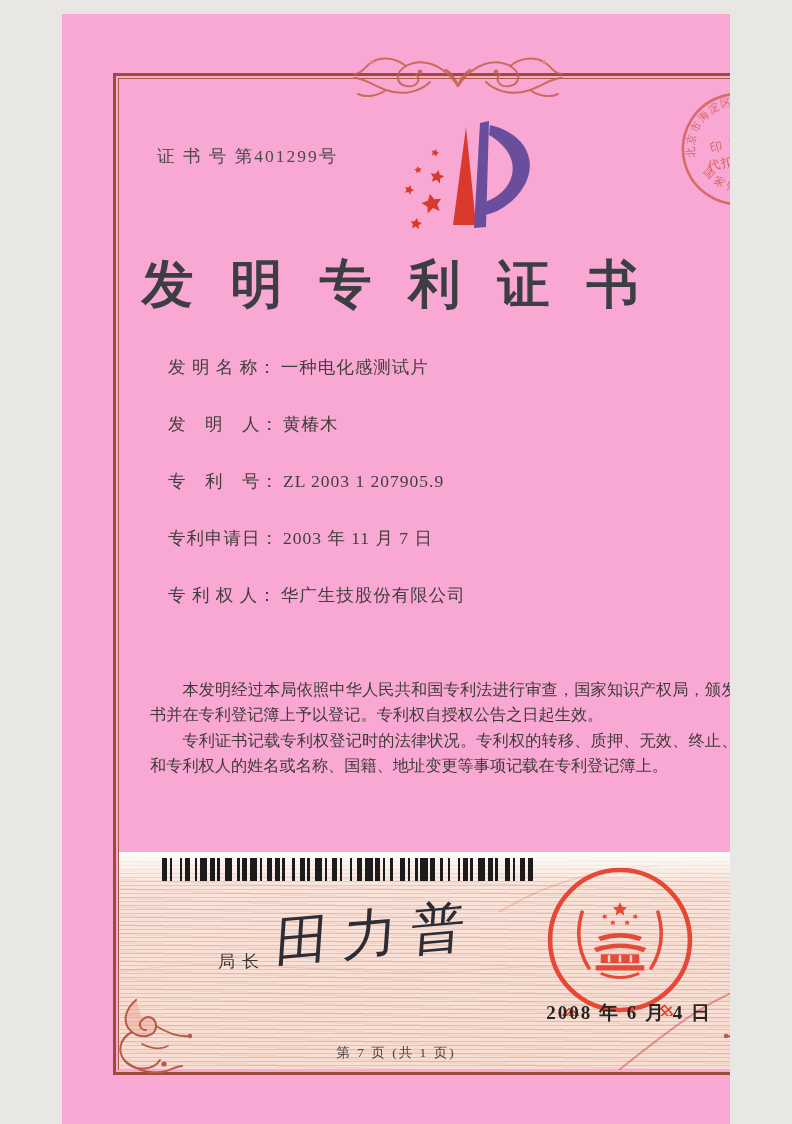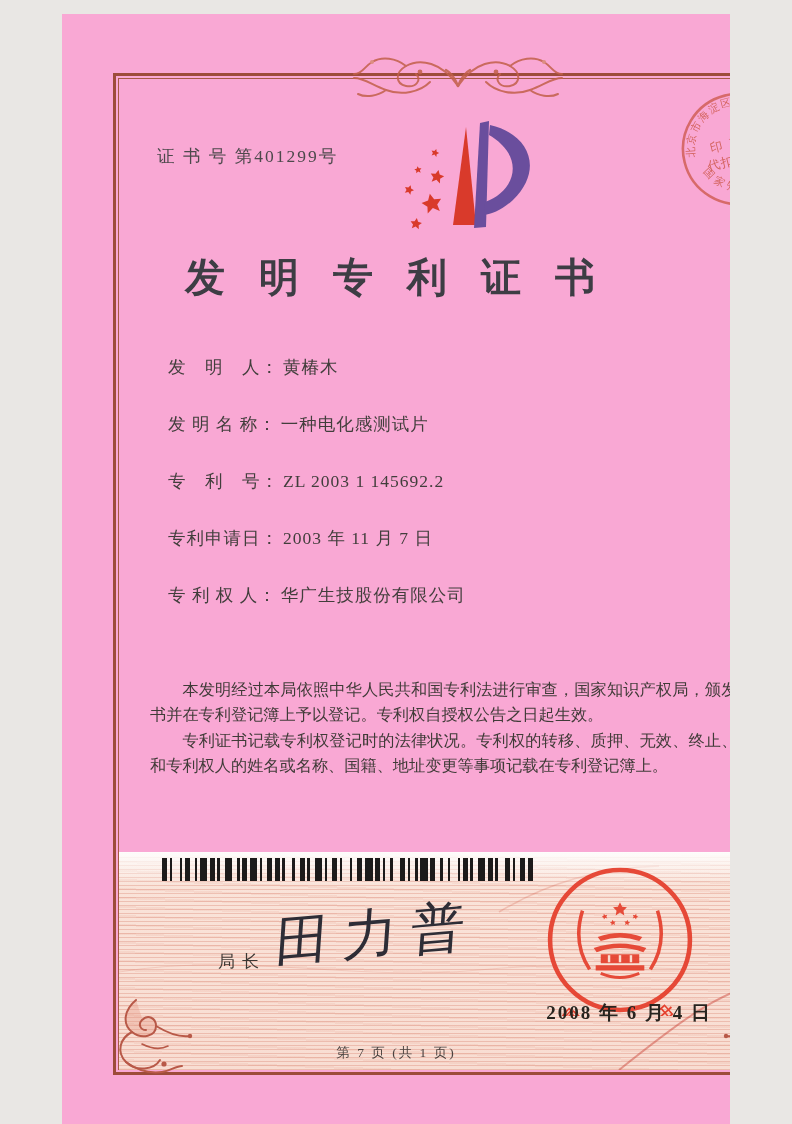--- a/index.html
+++ b/index.html
@@ -24,21 +24,21 @@
   .band-fade{position:absolute;left:0;top:0;width:100%;height:34px;
     background:linear-gradient(#fefdfc, rgba(254,253,252,0));}
   .band-swoosh{position:absolute;left:0;top:0;width:678px;height:218px;}
   
   .cert-no{position:absolute;left:95px;top:130px;font-size:17.5px;
     letter-spacing:2px;color:#4d494c;}
   .logo{position:absolute;left:330px;top:100px;width:150px;height:130px;}
   .tax-stamp{position:absolute;left:617px;top:76px;width:118px;height:118px;
     transform:rotate(-14deg);opacity:0.85;}
   .title{position:absolute;left:0;right:0;top:236px;text-align:center;
-    font-size:40px;font-weight:600;letter-spacing:12px;color:#3d3d44;}
+    font-size:52px;font-weight:600;letter-spacing:12px;color:#3d3d44;}
   
   .fields{position:absolute;left:106px;top:341px;font-size:17.5px;color:#423e3c;}
   .field-row{margin-bottom:33px;letter-spacing:1px;}
   .field-label{display:inline-block;white-space:pre;}
   .field-value{margin-left:4px;}
   
   .body-text{position:absolute;left:88px;top:664px;width:620px;
     font-size:16.2px;line-height:25.4px;text-align:justify;color:#403b38;}
   .body-text p{margin:0;text-indent:2em;}
   
@@ -117,27 +117,27 @@
       <textPath href="#stampBot" startOffset="50%" text-anchor="middle">国家知识产权局</textPath>
     </text>
     <text x="59" y="56" text-anchor="middle" fill="#cd584a" font-size="12.5" letter-spacing="2" font-family="Liberation Serif, DejaVu Serif, serif">印 花 税</text>
     <text x="59" y="73" text-anchor="middle" fill="#cd584a" font-size="12.5" letter-spacing="1" font-family="Liberation Serif, DejaVu Serif, serif">代扣专用章</text>
   </svg>
 
   <div class="title">发 明 专 利 证 书</div>
 
   <div class="fields">
     <div class="field-row">
+      <span class="field-label">发 明 名 称：</span><span class="field-value">一种电化感测试片</span>
+    </div>
+    <div class="field-row">
       <span class="field-label">发　明　人：</span><span class="field-value">黄椿木</span>
     </div>
     <div class="field-row">
-      <span class="field-label">发 明 名 称：</span><span class="field-value">一种电化感测试片</span>
-    </div>
-    <div class="field-row">
-      <span class="field-label">专　利　号：</span><span class="field-value">ZL 2003 1 145692.2</span>
+      <span class="field-label">专　利　号：</span><span class="field-value">ZL 2003 1 207905.9</span>
     </div>
     <div class="field-row">
       <span class="field-label">专利申请日：</span><span class="field-value">2003 年 11 月 7 日</span>
     </div>
     <div class="field-row">
       <span class="field-label">专 利 权 人：</span><span class="field-value">华广生技股份有限公司</span>
     </div>
   </div>
 
   <div class="body-text">

